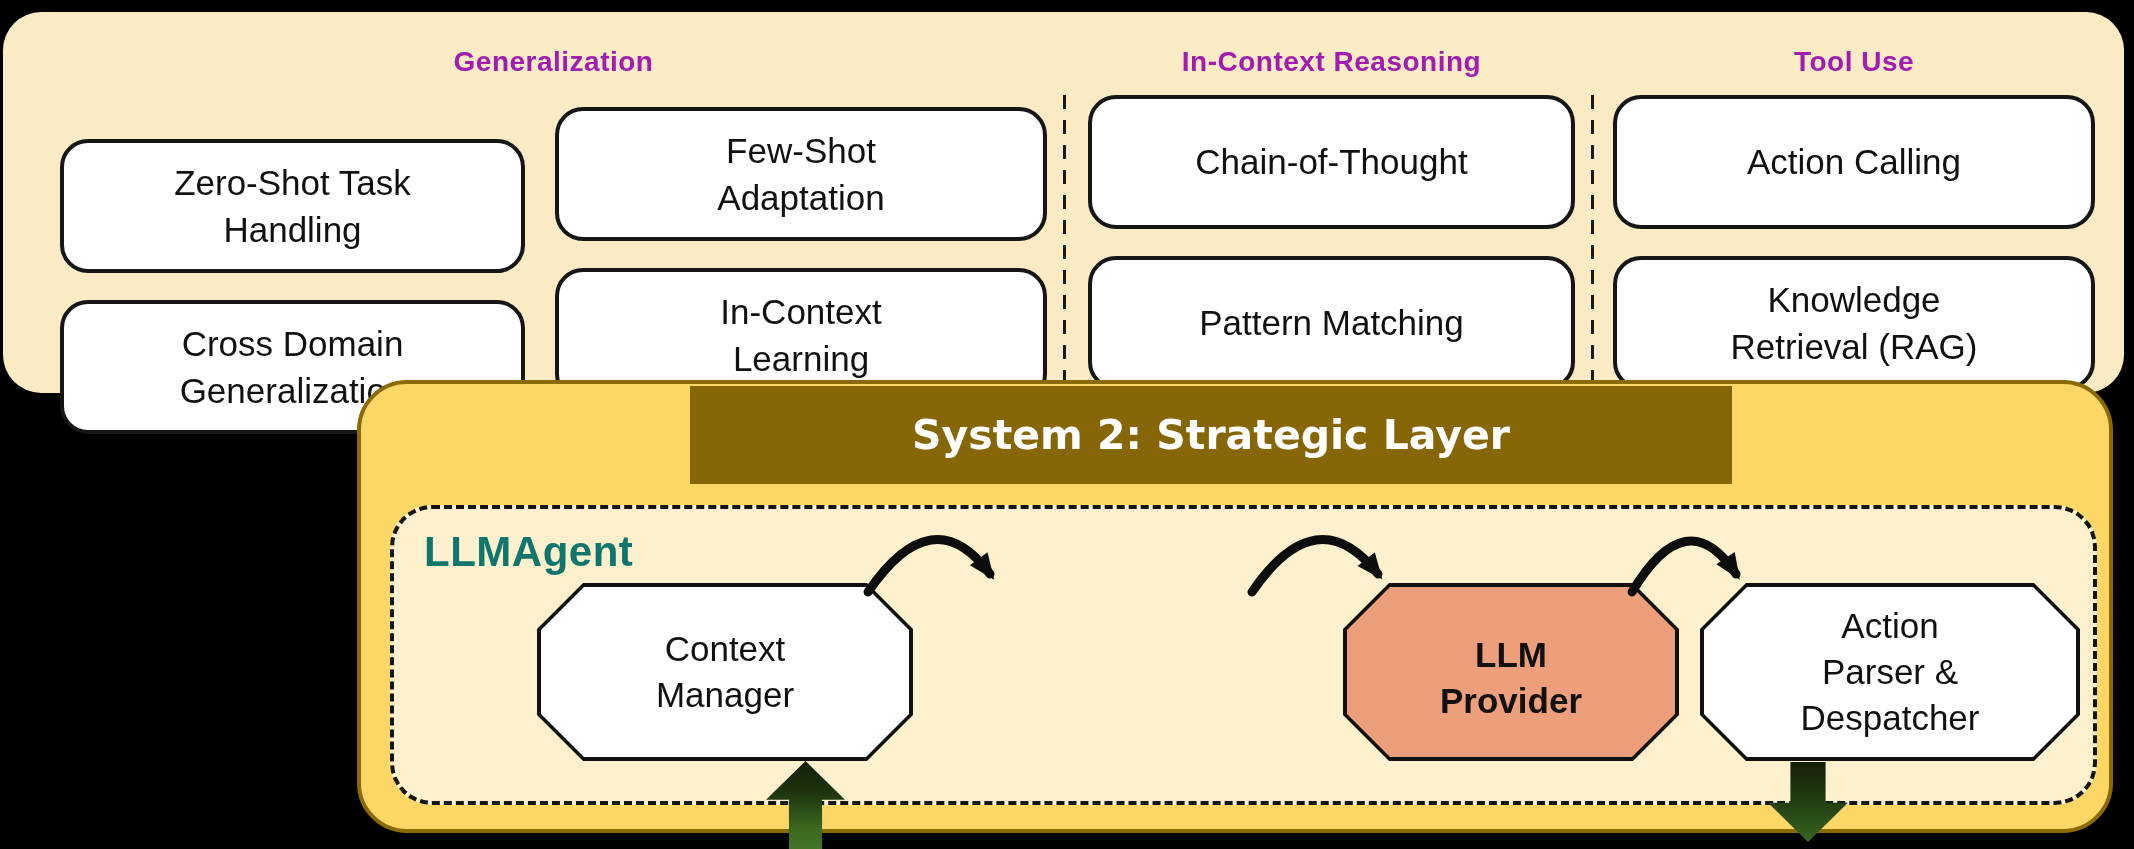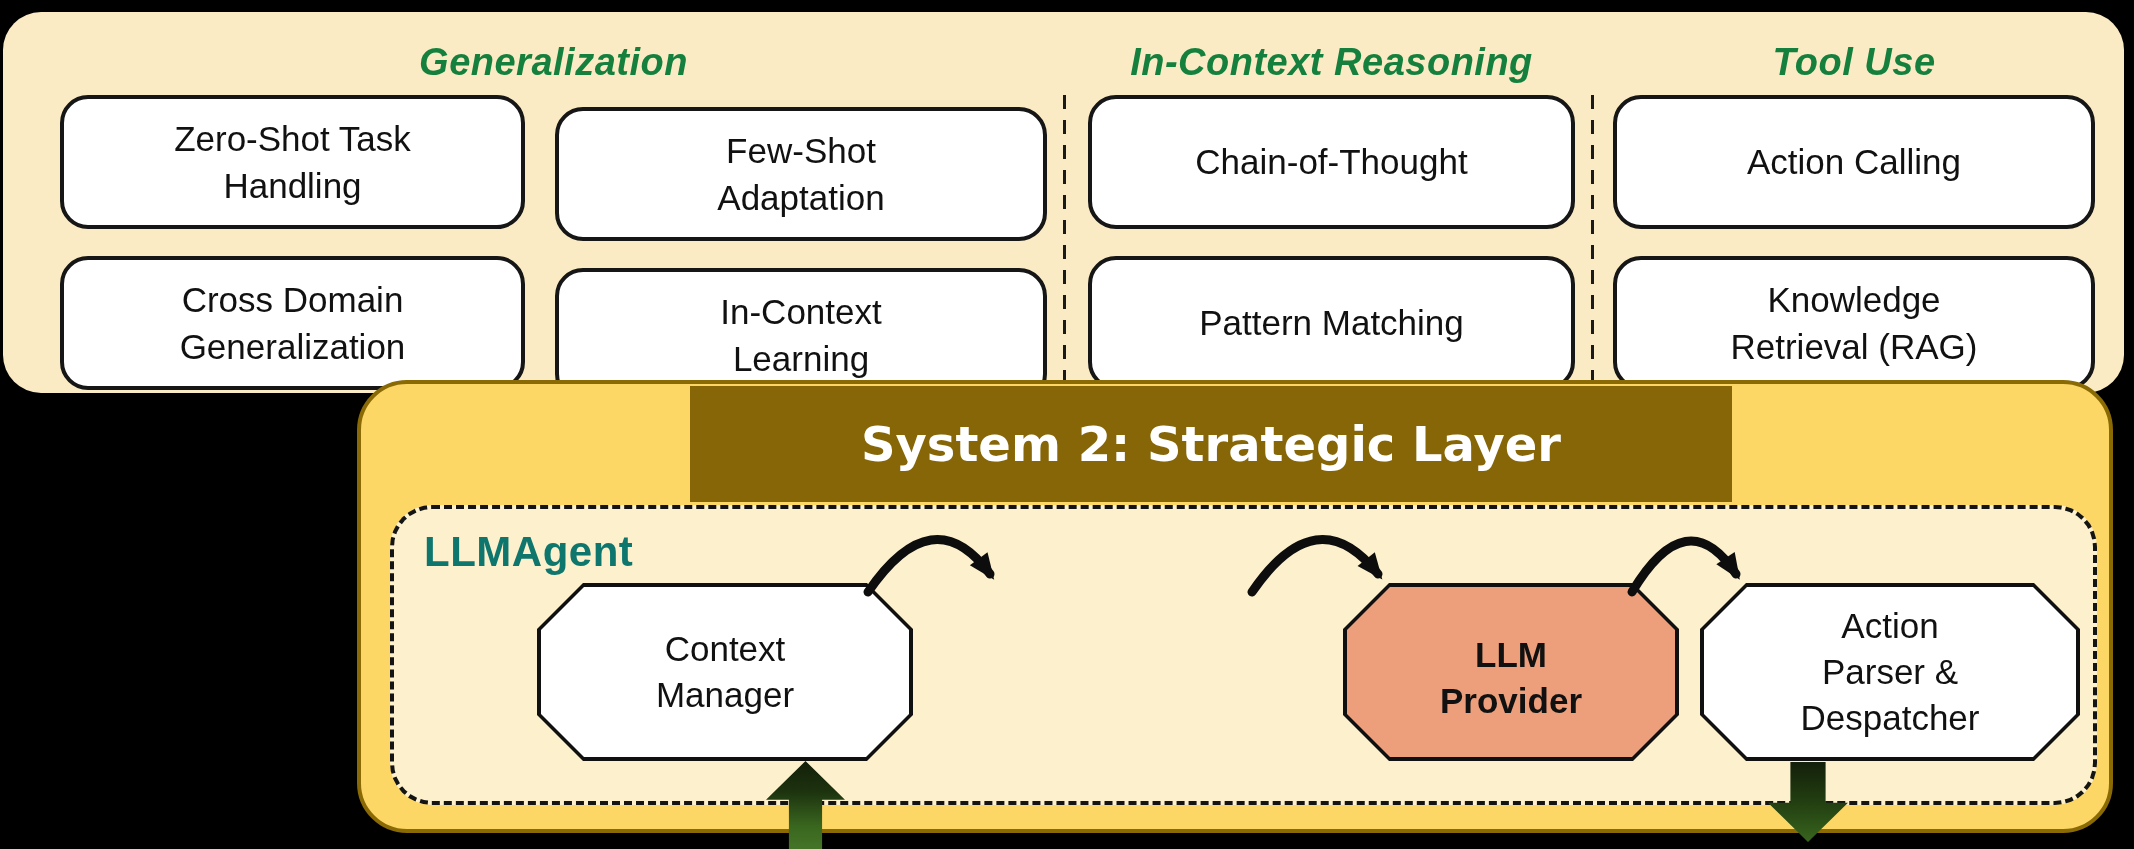--- a/index.html
+++ b/index.html
@@ -7,50 +7,50 @@
     position:relative;width:2134px;height:849px;background:#000;
     overflow:hidden;font-family:"Liberation Sans",sans-serif;color:#111;
   }
   
   #cap-panel{
     position:absolute;left:3px;top:12px;width:2121px;height:381px;
     background:#FAEBC4;border-radius:38px;
   }
   .grp-header{
     position:absolute;top:24px;height:52px;display:flex;align-items:center;justify-content:center;
-    font-size:38px;font-weight:700;color:#15803d;letter-spacing:0.5px;font-style:italic;
+    font-size:28px;font-weight:700;color:#a21caf;letter-spacing:0.5px;
   }
   #hdr-generalization{left:57px;width:987px;}
   #hdr-reasoning{left:1085px;width:487px;}
   #hdr-tooluse{left:1610px;width:482px;text-align:right;}
   .cap-box{
     position:absolute;height:134px;background:#fff;border:4px solid #161616;border-radius:28px;
     display:flex;align-items:center;justify-content:center;text-align:center;
     font-size:35px;line-height:1.35;color:#111;box-sizing:border-box;
   }
   .row1{top:83px;} .row2{top:244px;}
-  .col1{left:57px;width:465px;}
+  .col1{left:57px;width:465px;margin-top:44px;}
   .col2{left:552px;width:492px;margin-top:12px;}
   .col3{left:1085px;width:487px;}
   .col4{left:1610px;width:482px;}
   .pad-a{padding:0 78px;} .pad-b{padding:0 104px;} .pad-c{padding:0 94px;}
   .v-divider{
     position:absolute;top:83px;height:295px;width:3px;
     background:repeating-linear-gradient(180deg,#1a1a1a 0 14px,transparent 14px 25px);
   }
   #divider-1{left:1060px;} #divider-2{left:1588px;}
   
   #strat-container{
     position:absolute;left:357px;top:380px;width:1756px;height:453px;box-sizing:border-box;
     background:#FDD765;border:4px solid #8A6A04;border-radius:50px;
   }
   #strat-banner{
-    position:absolute;left:690px;top:386px;width:1042px;height:116px;
+    position:absolute;left:690px;top:386px;width:1042px;height:98px;
     background:#866606;display:flex;align-items:center;justify-content:center;
-    font-family:"DejaVu Sans",sans-serif;font-size:48px;font-weight:700;color:#fff;
+    font-family:"DejaVu Sans",sans-serif;font-size:41px;font-weight:700;color:#fff;
   }
   #agent-box{
     position:absolute;left:390px;top:505px;width:1707px;height:300px;box-sizing:border-box;
     background:#FCF0CD;border:4px dashed #141414;border-radius:42px;
   }
   #agent-label{
     position:absolute;left:424px;top:528px;
     font-size:42px;font-weight:700;color:#0f766e;letter-spacing:0.5px;
   }
   

